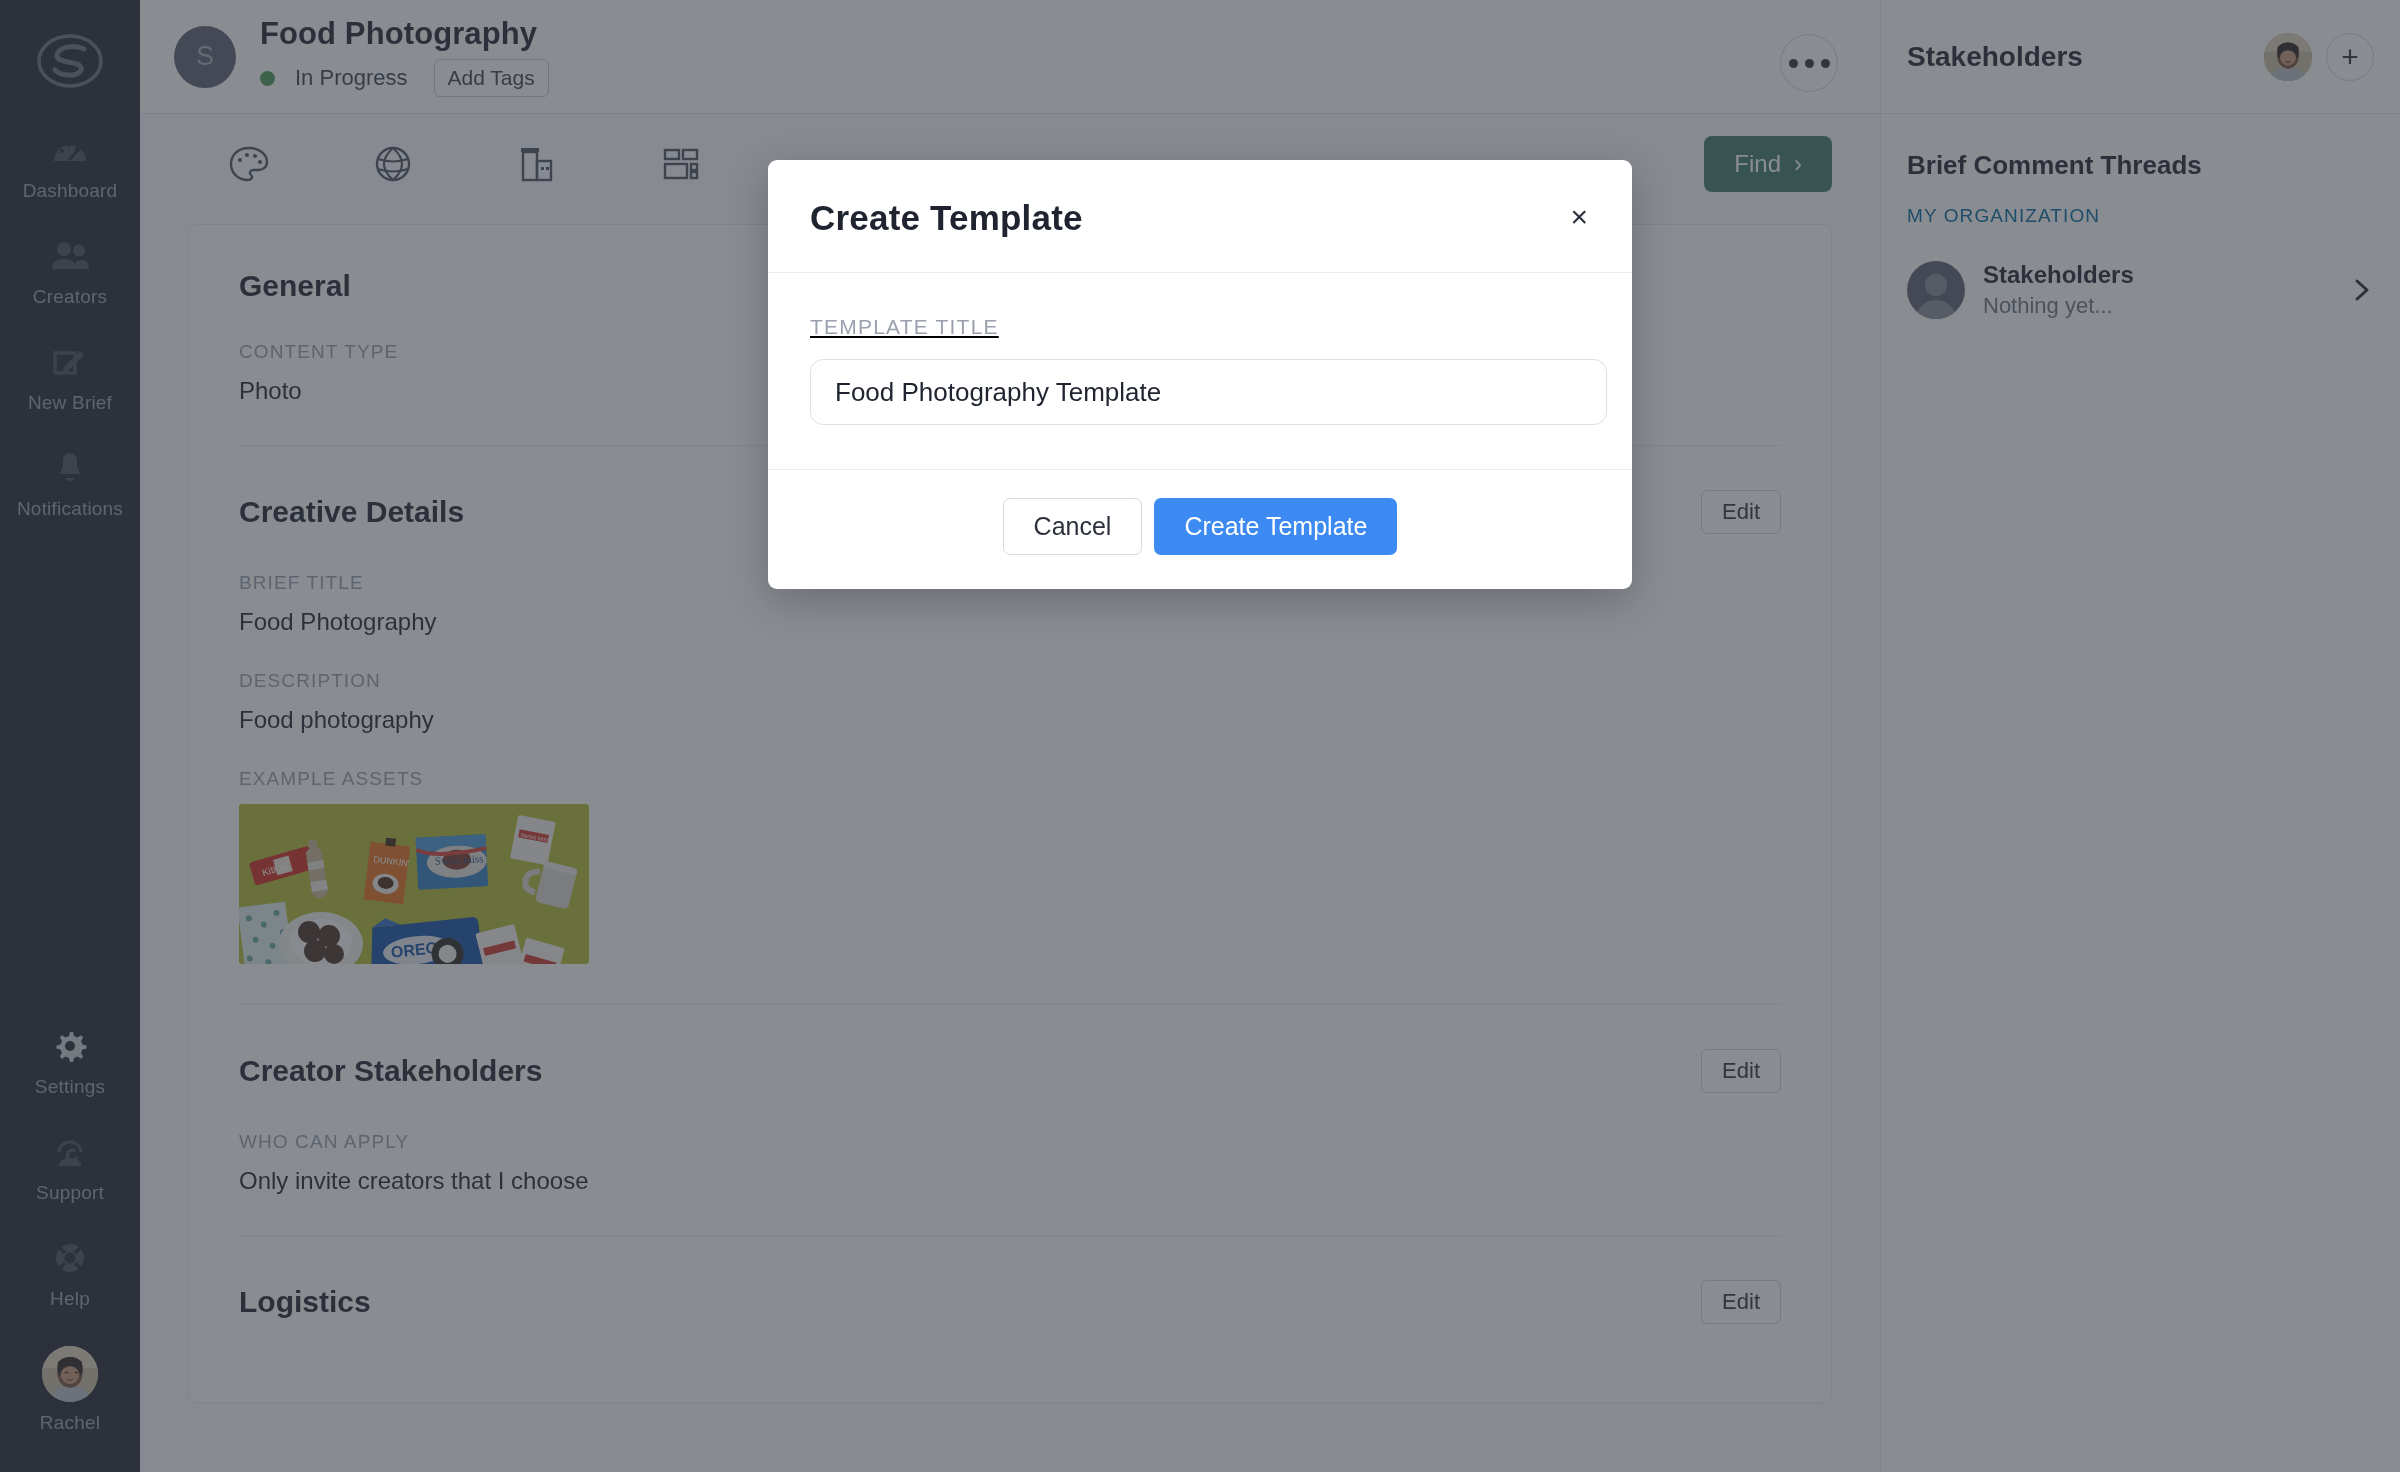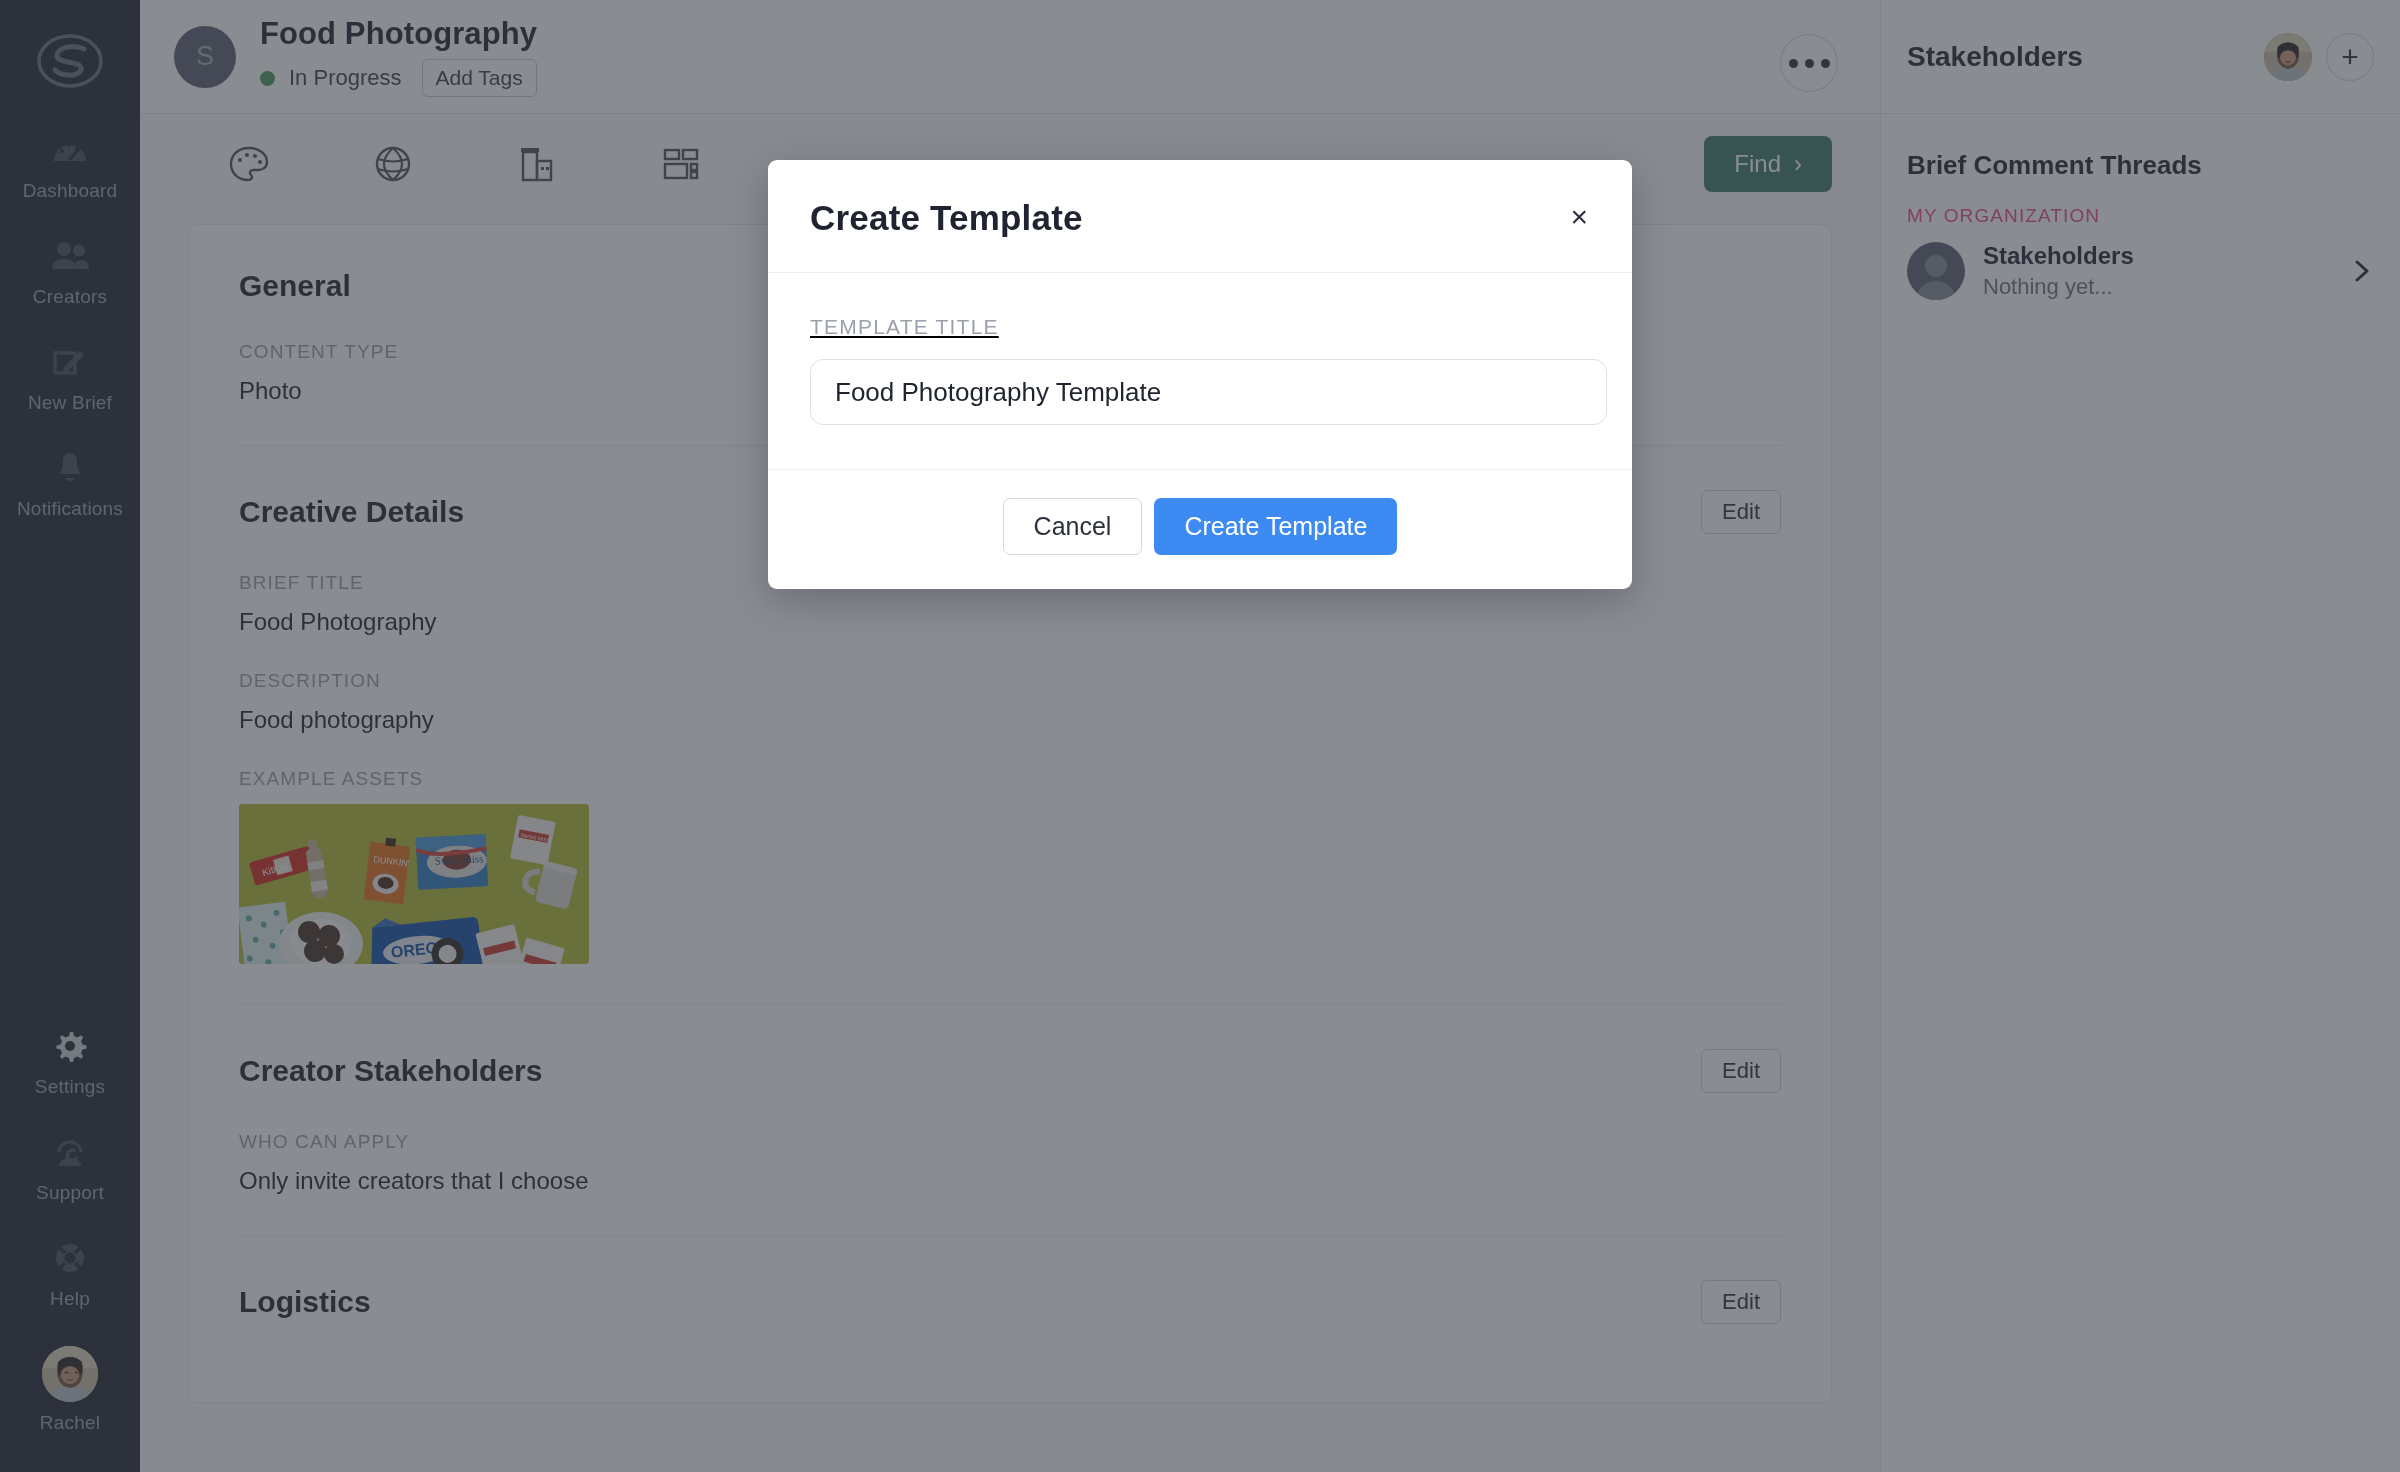--- a/index.html
+++ b/index.html
@@ -69,21 +69,21 @@
   }
   .brief-avatar {
     width: 62px; height: 62px; border-radius: 50%;
     background: #5c6070;
     color: #a9adb8; font-size: 27px;
     display: flex; align-items: center; justify-content: center;
     flex: none;
   }
   .brief-meta { margin-left: 24px; display: flex; flex-direction: column; gap: 7px; }
   .brief-title { font-size: 31px; color: #1f2430; font-weight: 600; letter-spacing: .1px;}
-  .brief-sub { display: flex; align-items: center; gap: 14px; }
+  .brief-sub { display: flex; align-items: center; gap: 20px; }
   .status-dot { width: 15px; height: 15px; border-radius: 50%; background: #4c9a5b; display:inline-block;}
   .status-text { font-size: 22px; color: #3b4252; }
   .tag-btn {
     border: 1px solid #c9ccd4; border-radius: 6px;
     padding: 6px 13px; font-size: 21px; color: #3b4252;
     background: #fff; cursor: pointer; margin-left: 6px;
   }
   .more-btn {
     position: absolute; right: 42px; top: 34px;
     width: 58px; height: 58px; border-radius: 50%;
@@ -172,22 +172,22 @@
   .rp-avatar { width: 48px; height: 48px; border-radius: 50%; overflow: hidden; background: #b8a893; position: relative;}
   .rp-add {
     width: 48px; height: 48px; border-radius: 50%;
     border: 1px solid #d2d5db; background: #fff;
     display: flex; align-items: center; justify-content: center;
     font-size: 30px; color: #2b303c; cursor: pointer; line-height: 1;
   }
   .rp-body { padding: 36px 26px 0 26px; }
   .rp-sec-title { font-size: 26px; color: #1f2430; font-weight: 600; margin-bottom: 24px; }
   .rp-group-label {
-    font-size: 19px; letter-spacing: 1.1px; color: #ec4899;
-    text-transform: uppercase; margin-bottom: 9px;
+    font-size: 19px; letter-spacing: 1.1px; color: #0369a1;
+    text-transform: uppercase; margin-bottom: 28px;
   }
   .thread-row {
     display: flex; align-items: center; gap: 18px;
     padding: 6px 0; cursor: pointer;
   }
   .thread-avatar {
     width: 58px; height: 58px; border-radius: 50%;
     background: #5c6070; flex: none; position: relative; overflow: hidden;
   }
   .thread-avatar::before {

